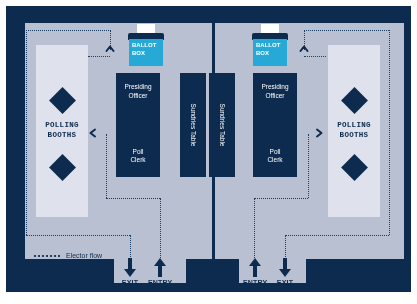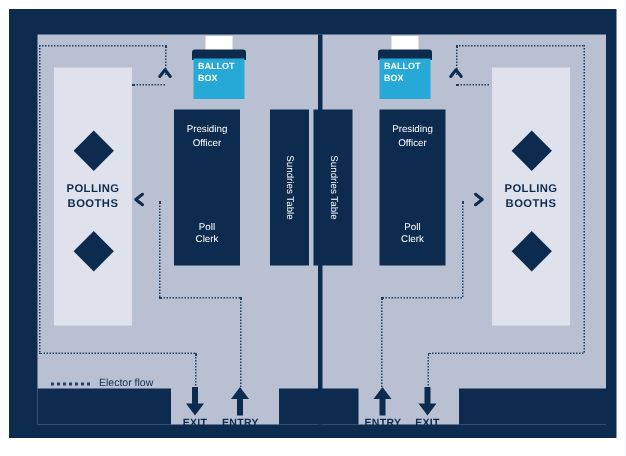--- a/index.html
+++ b/index.html
@@ -44,20 +44,21 @@
     width:3px;height:260px;
     background:#0d2b4e;
   }
 
   
   .booths{
     position:absolute;
     width:52px;height:172px;
     background:#dfe2ec;
     top:45px;
+    font-family:Liberation Mono, monospace;
   }
   .booths-left{left:36px;}
   .booths-right{left:328px;}
   .booths-label{
     position:absolute;
     left:0;right:0;
     top:76px;
     text-align:center;
     color:#0d2b4e;
     font-size:7.5px;

